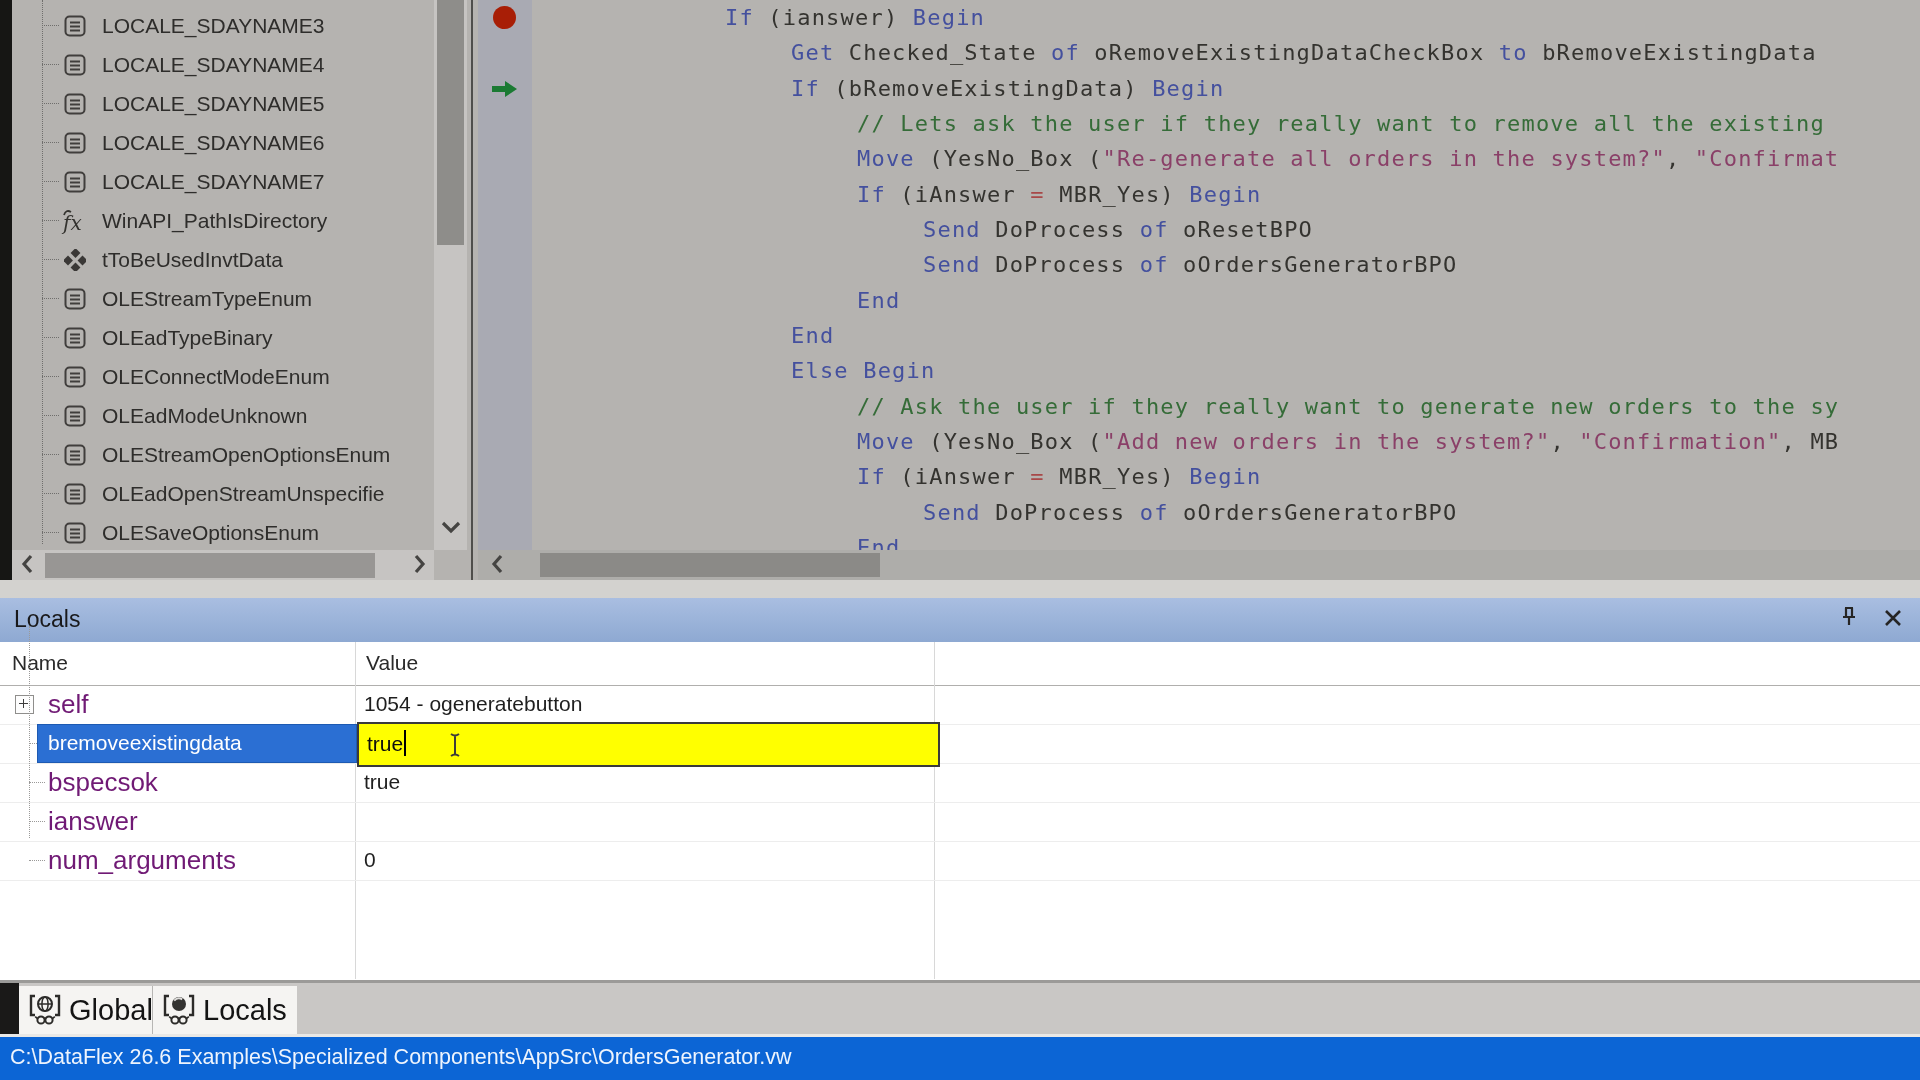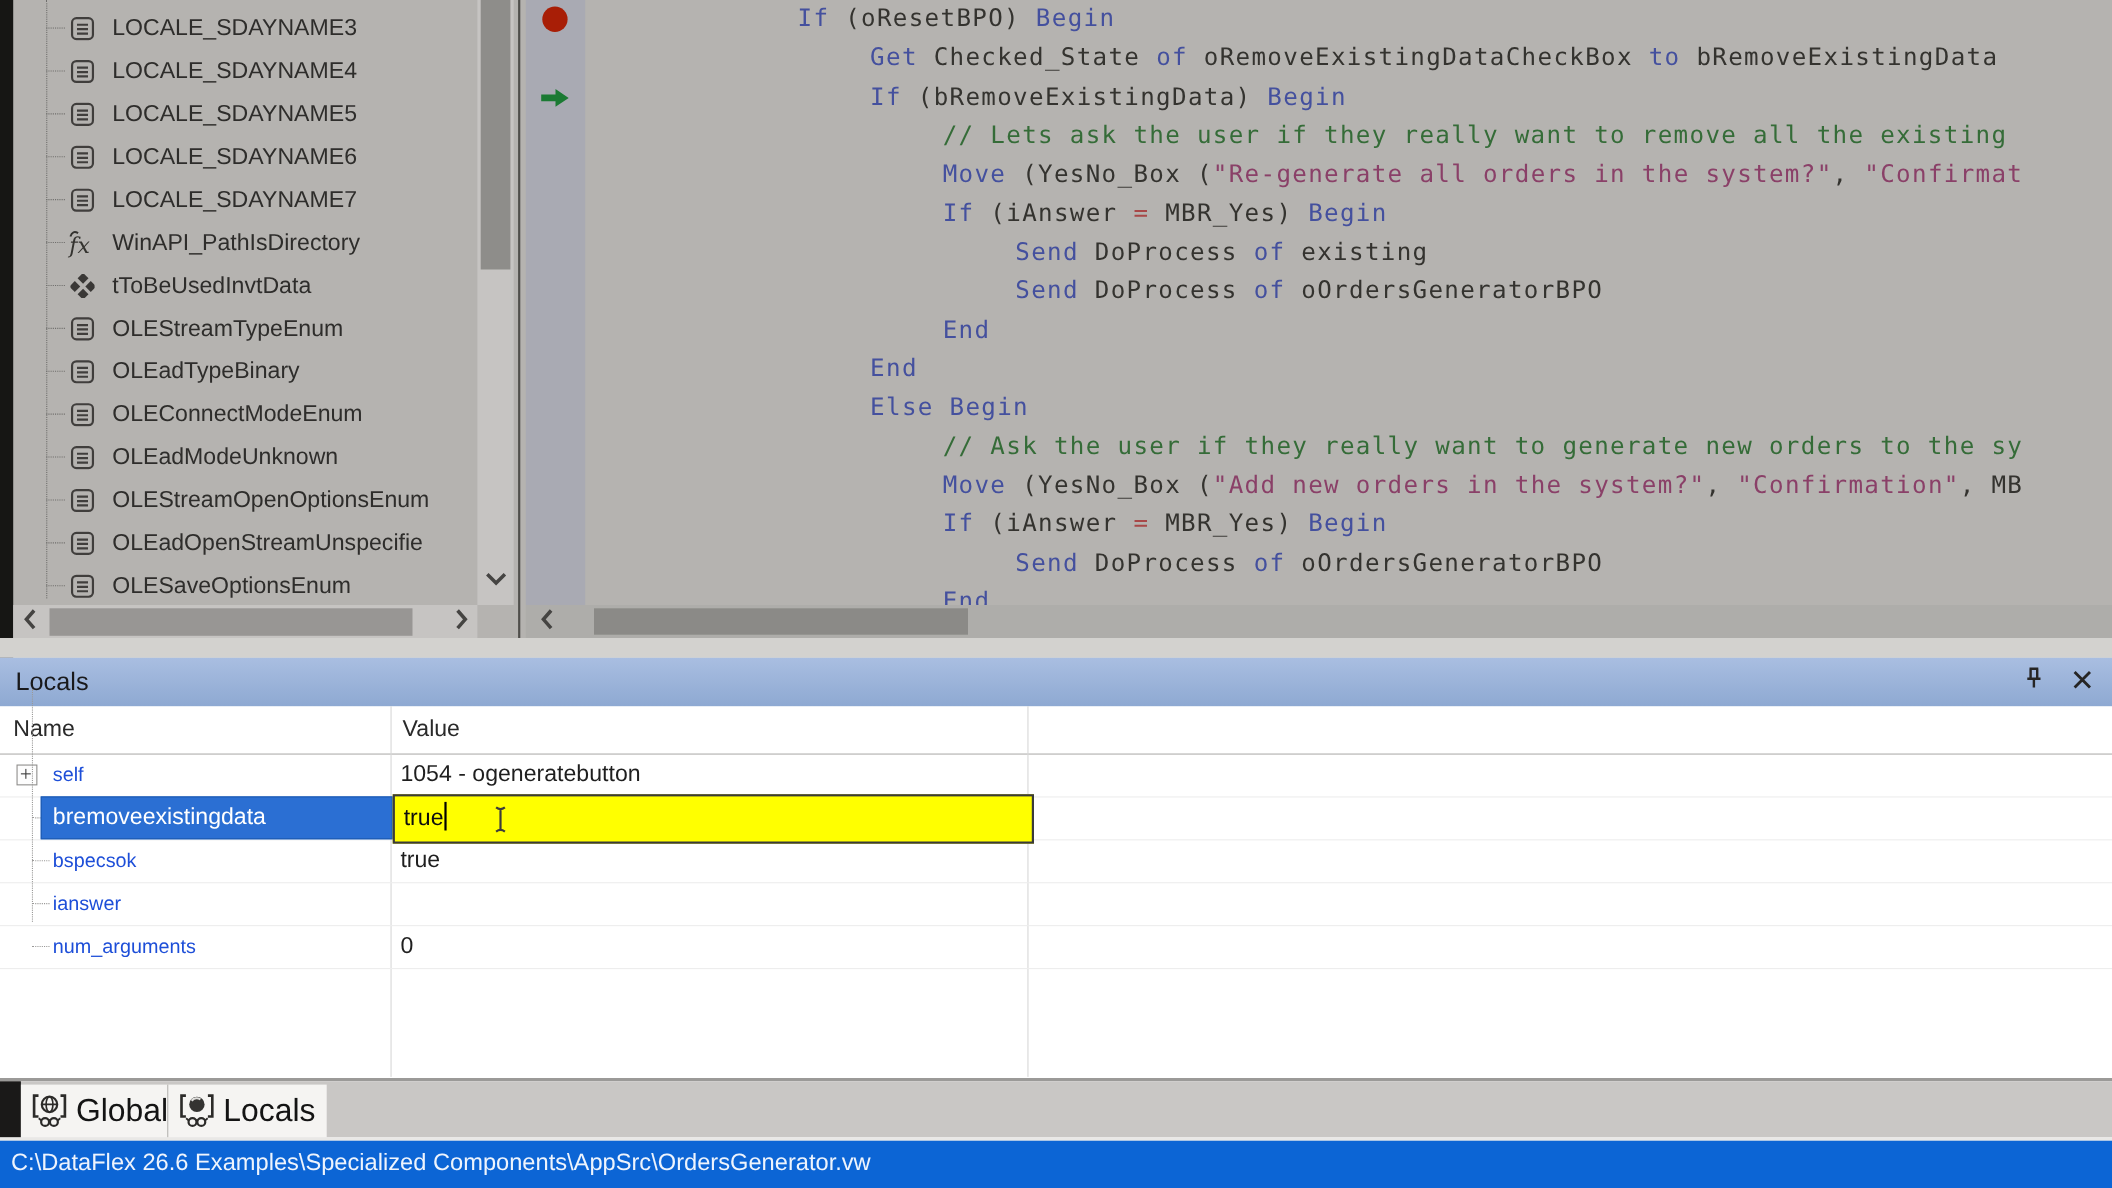--- a/index.html
+++ b/index.html
@@ -44,21 +44,21 @@
           background:linear-gradient(var(--locals-titlebar-blue,#a9bee1),#8ea9d2);}
   .ltitle-text{position:absolute;left:14px;top:0;line-height:42px;font-size:23px;color:#19191b;}
   .titlebtn{position:absolute;top:7px;width:30px;height:30px;display:flex;align-items:center;justify-content:center;cursor:default;}
   .pinbtn{right:56px;} .closebtn{right:12px;}
   .lheader{position:absolute;left:0;top:44px;width:1920px;height:43px;border-bottom:1px solid #b0afad;}
   .hcol{position:absolute;top:0;line-height:42px;font-size:21px;color:#2a2a2a;}
   .hcol-name{left:12px;} .hcol-value{left:366px;}
   .colline{position:absolute;top:44px;width:1px;height:337px;background:#d8d8d8;}
   .lbody{position:absolute;left:0;top:87px;width:1920px;height:293px;}
   .lrow{position:absolute;left:0;width:1920px;height:39px;border-bottom:1px solid #ededed;}
-  .rname{position:absolute;left:48px;top:0;line-height:38px;font-size:18px;color:#1d4ed8;}
+  .rname{position:absolute;left:48px;top:0;line-height:38px;font-size:26px;color:#701a75;}
   .rvalue{position:absolute;left:364px;top:0;line-height:38px;font-size:21px;color:#1f1f1f;}
   .selbg{position:absolute;left:37px;top:0;width:318px;height:37px;background:var(--selection-blue,#2b6fd3);border:1px solid #1d5ab2;}
   .selbg .seltext{position:absolute;left:10px;line-height:36px;font-size:21px;color:#ffffff;}
   .expander{position:absolute;left:15px;top:10px;width:17px;height:17px;border:1px solid #8f8e8c;background:#fdfdfd;}
   .expander:before{content:"";position:absolute;left:3px;top:7px;width:9px;height:1px;background:#3c3c3c;}
   .expander:after{content:"";position:absolute;left:7px;top:3px;width:1px;height:9px;background:#3c3c3c;}
   .dstub{position:absolute;left:29px;top:19px;width:16px;height:0;border-top:1px dotted #9a9998;}
   .dvert{position:absolute;left:29px;top:28px;height:212px;border-left:1px dotted #9a9998;}
   .editbox{position:absolute;left:357px;top:124px;width:579px;height:41px;background:var(--edit-yellow,#ffff00);border:2px solid #3a3a3a;}
   .edittext{position:absolute;left:8px;top:0;line-height:40px;font-size:21px;color:#0e0e0e;}
@@ -287,27 +287,27 @@
 
     <div class="panel-divider"></div>
 
     <div class="gutter">
         <div class="bp" style="top:6px"></div>
         <svg class="curline" style="top:78.66px" width="32" height="20" viewBox="0 0 32 20">
           <path d="M3 7 h13 v-5 l12 8 -12 8 v-5 h-13 z" fill="#1b7a33"></path>
         </svg>
       </div>
     <div class="code-area">
-        <div class="code-line" style="top: 0px; padding-left: 193px;"><span class="c-kw">If</span><span class="c-id"> (oResetBPO) </span><span class="c-kw">Begin</span></div>
+        <div class="code-line" style="top: 0px; padding-left: 193px;"><span class="c-kw">If</span><span class="c-id"> (ianswer) </span><span class="c-kw">Begin</span></div>
         <div class="code-line" style="top: 35.33px; padding-left: 259px;"><span class="c-kw">Get</span><span class="c-id"> Checked_State </span><span class="c-kw">of</span><span class="c-id"> oRemoveExistingDataCheckBox </span><span class="c-kw">to</span><span class="c-id"> bRemoveExistingData</span></div>
         <div class="code-line" style="top: 70.66px; padding-left: 259px; text-align: right;"><span class="c-kw">If</span><span class="c-id"> (bRemoveExistingData) </span><span class="c-kw">Begin</span></div>
         <div class="code-line" style="top: 105.99px; padding-left: 325px;"><span class="c-cm">// Lets ask the user if they really want to remove all the existing</span></div>
         <div class="code-line" style="top: 141.32px; padding-left: 325px;"><span class="c-kw">Move</span><span class="c-id"> (YesNo_Box (</span><span class="c-st">"Re-generate all orders in the system?"</span><span class="c-id">, </span><span class="c-st">"Confirmat</span></div>
         <div class="code-line" style="top: 176.65px; padding-left: 325px;"><span class="c-kw">If</span><span class="c-id"> (iAnswer </span><span class="c-op">=</span><span class="c-id"> MBR_Yes) </span><span class="c-kw">Begin</span></div>
-        <div class="code-line" style="top: 211.98px; padding-left: 391px;"><span class="c-kw">Send</span><span class="c-id"> DoProcess </span><span class="c-kw">of</span><span class="c-id"> existing</span></div>
+        <div class="code-line" style="top: 211.98px; padding-left: 391px;"><span class="c-kw">Send</span><span class="c-id"> DoProcess </span><span class="c-kw">of</span><span class="c-id"> oResetBPO</span></div>
         <div class="code-line" style="top: 247.31px; padding-left: 391px;"><span class="c-kw">Send</span><span class="c-id"> DoProcess </span><span class="c-kw">of</span><span class="c-id"> oOrdersGeneratorBPO</span></div>
         <div class="code-line" style="top: 282.64px; padding-left: 325px;"><span class="c-kw">End</span></div>
         <div class="code-line" style="top: 317.97px; padding-left: 259px;"><span class="c-kw">End</span></div>
         <div class="code-line" style="top: 353.3px; padding-left: 259px;"><span class="c-kw">Else</span><span class="c-id"> </span><span class="c-kw">Begin</span></div>
         <div class="code-line" style="top: 388.63px; padding-left: 325px;"><span class="c-cm">// Ask the user if they really want to generate new orders to the sy</span></div>
         <div class="code-line" style="top: 423.96px; padding-left: 325px;"><span class="c-kw">Move</span><span class="c-id"> (YesNo_Box (</span><span class="c-st">"Add new orders in the system?"</span><span class="c-id">, </span><span class="c-st">"Confirmation"</span><span class="c-id">, MB</span></div>
         <div class="code-line" style="top: 459.29px; padding-left: 325px;"><span class="c-kw">If</span><span class="c-id"> (iAnswer </span><span class="c-op">=</span><span class="c-id"> MBR_Yes) </span><span class="c-kw">Begin</span></div>
         <div class="code-line" style="top: 494.62px; padding-left: 391px;"><span class="c-kw">Send</span><span class="c-id"> DoProcess </span><span class="c-kw">of</span><span class="c-id"> oOrdersGeneratorBPO</span></div>
         <div class="code-line" style="top: 529.95px; padding-left: 325px;"><span class="c-kw">End</span></div>
       </div>

